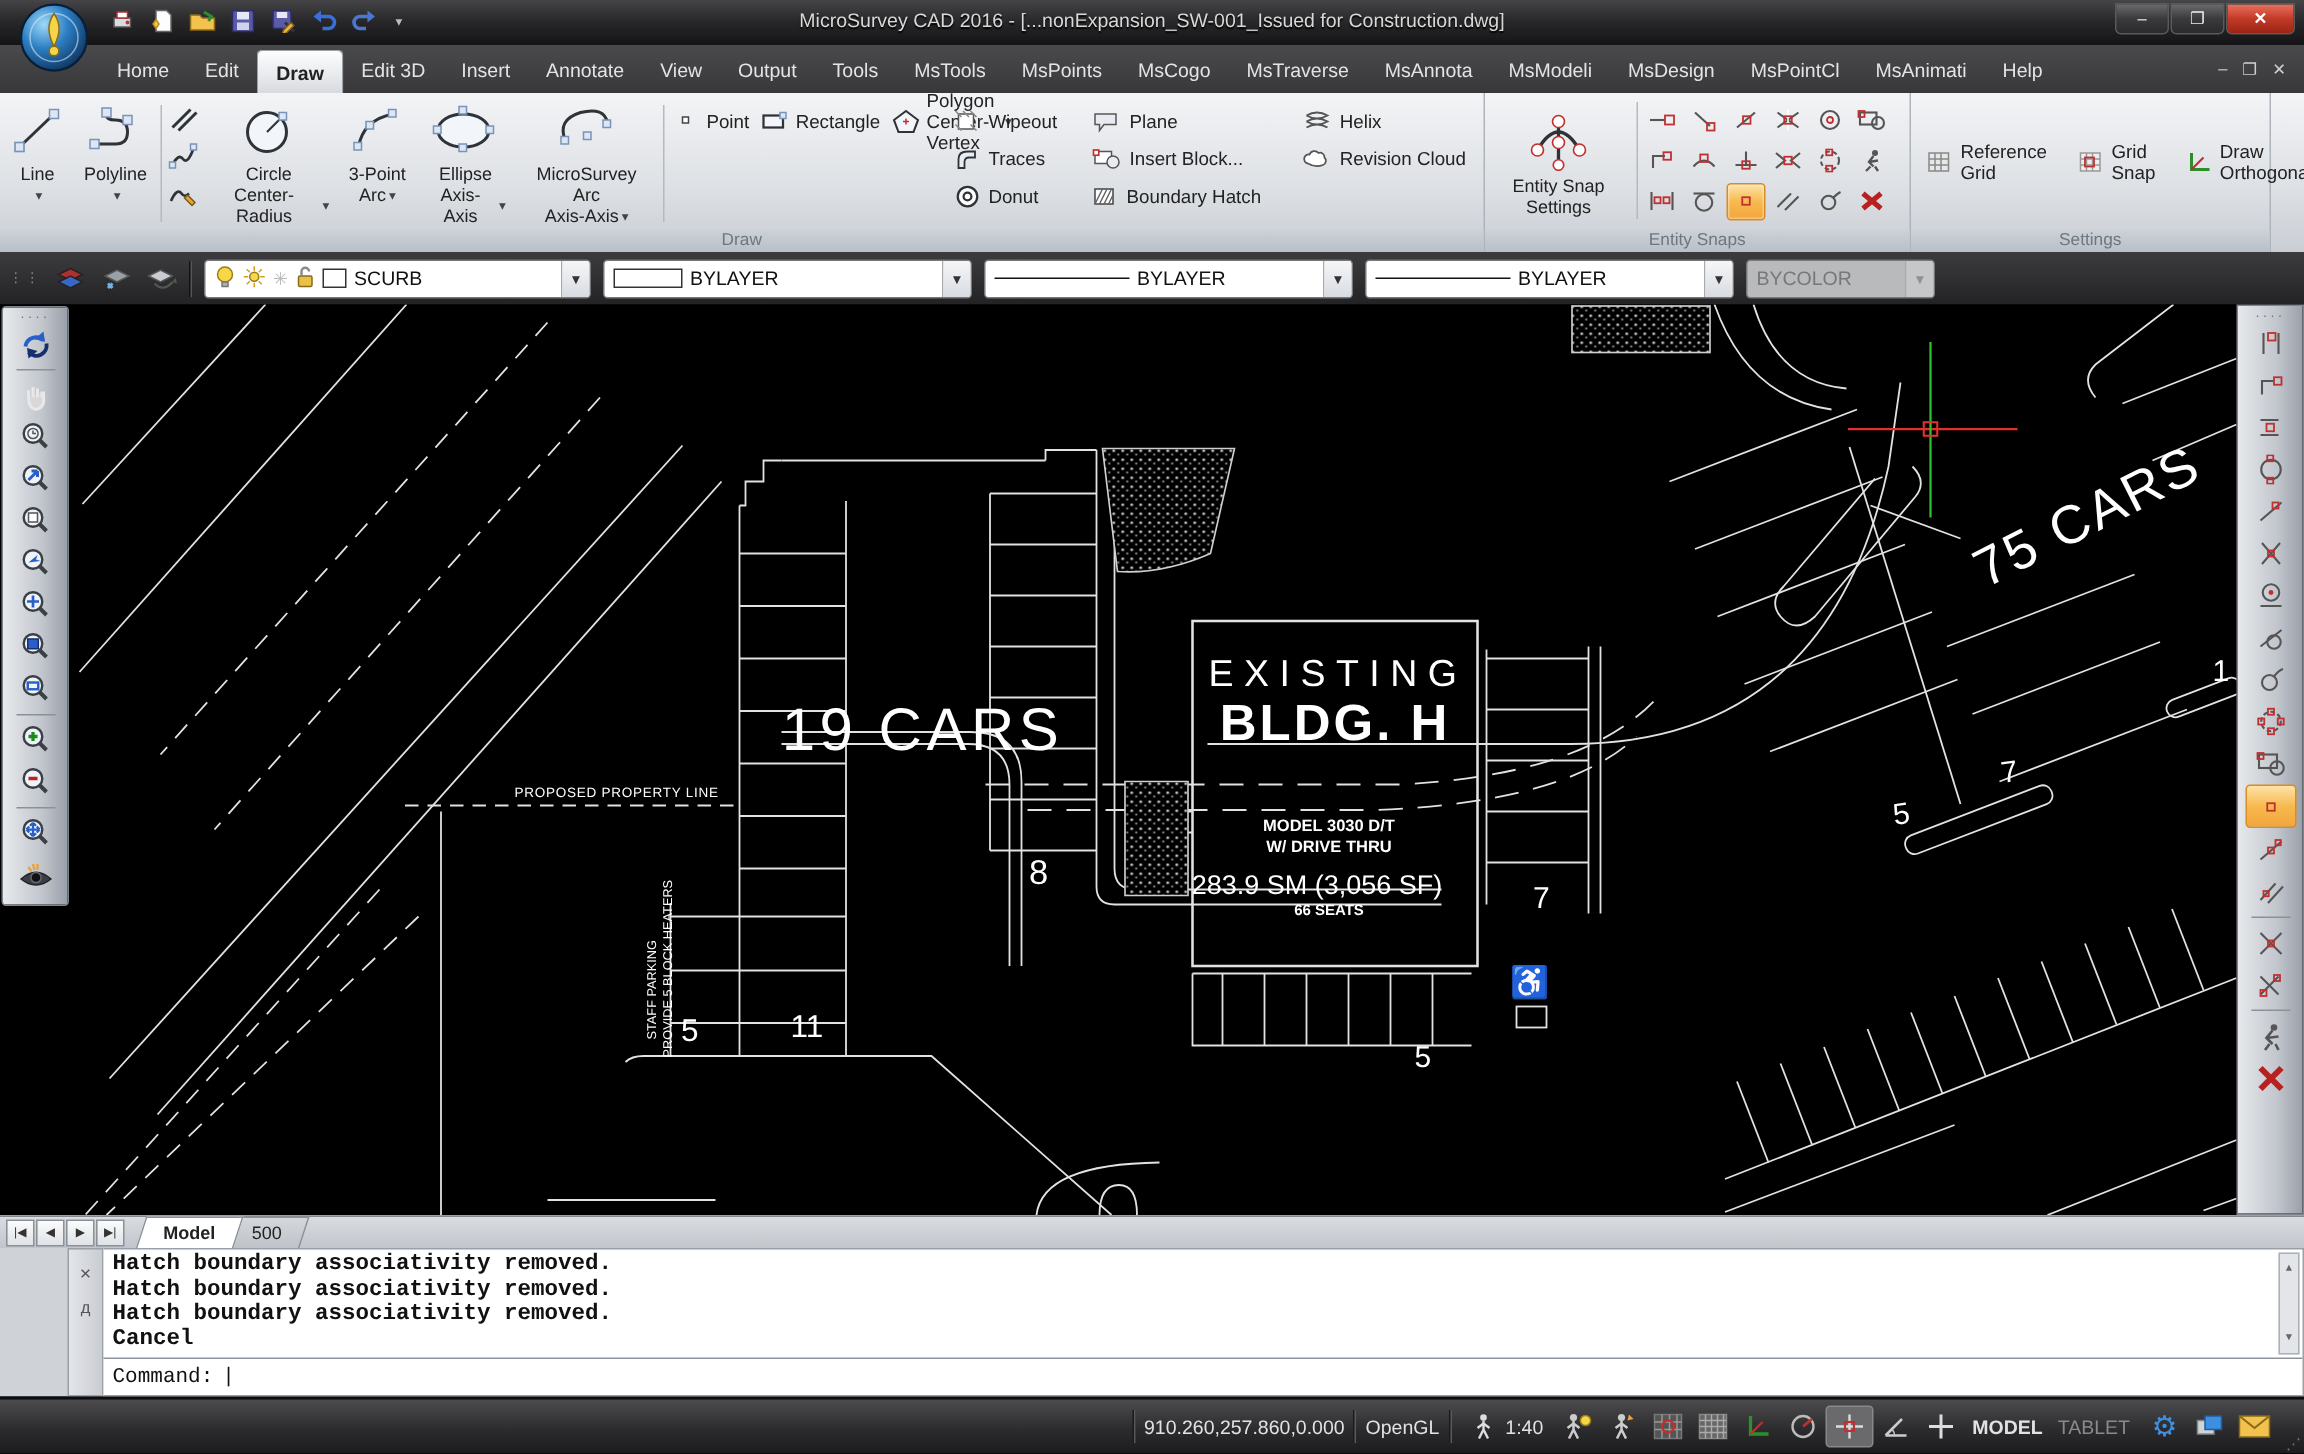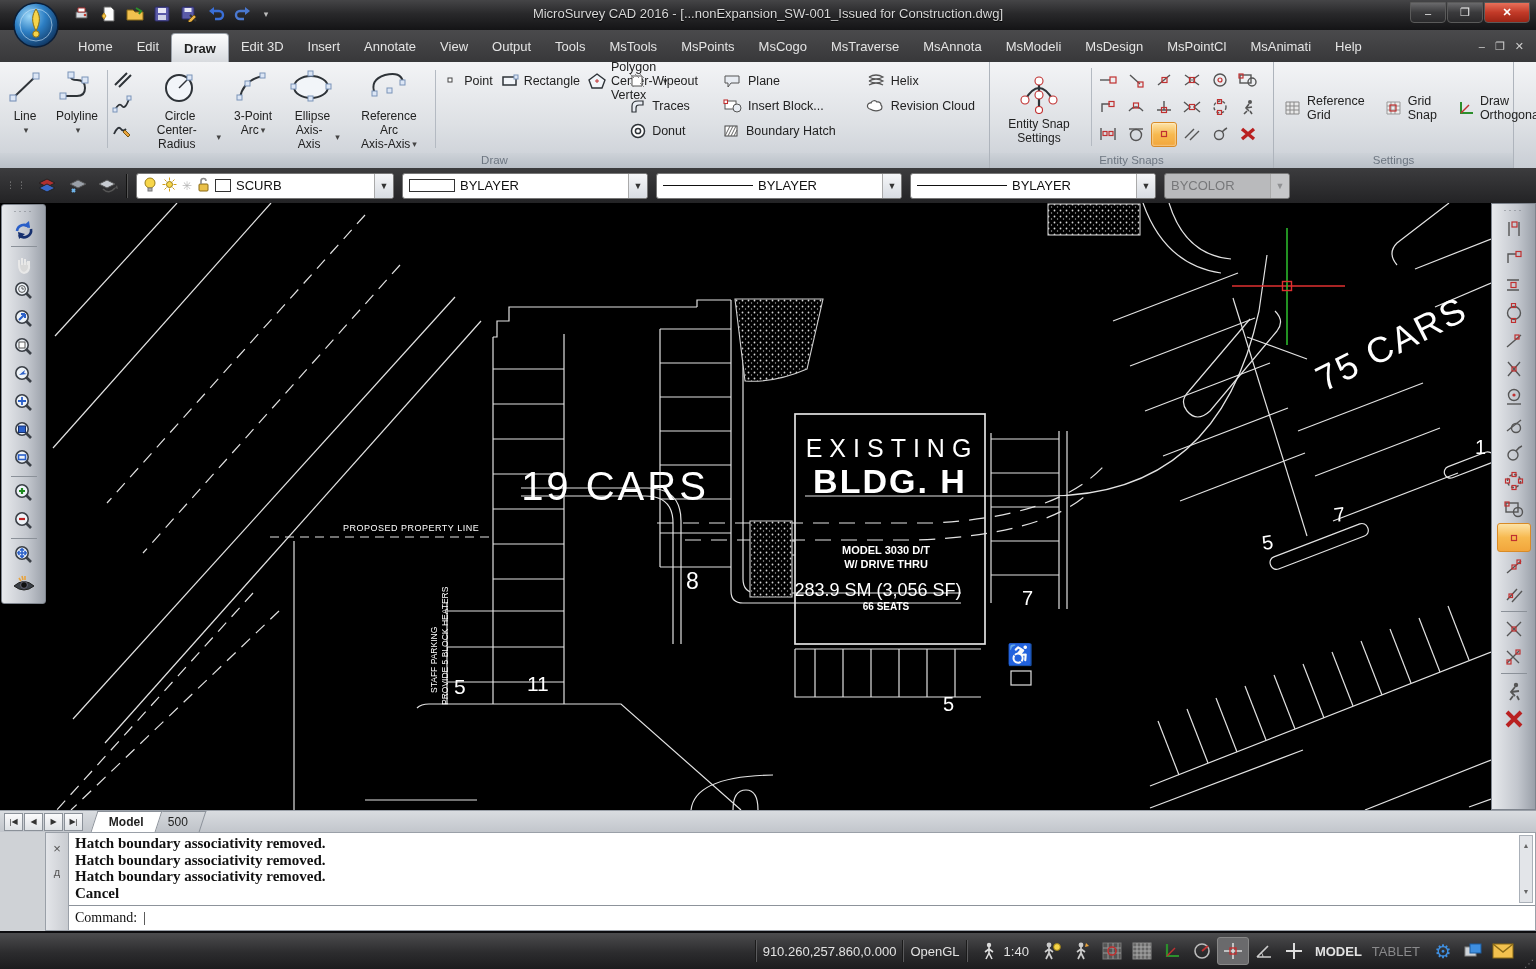--- a/index.html
+++ b/index.html
@@ -54,21 +54,21 @@
   .tsep{width:26px;height:1px;background:#8b9199;margin:2px 0}
   
   #sheetbar{position:absolute;left:0;top:810px;width:1536px;height:22px;background:linear-gradient(#d9dce0,#c2c6cc);display:flex;align-items:center;padding-left:4px;box-sizing:border-box;border-top:1px solid #9aa0a8}
   .navb{width:17px;height:16px;border:1px solid #8b9199;background:linear-gradient(#fbfbfc,#dfe2e6);font-size:8px;color:#333;display:flex;align-items:center;justify-content:center;margin-right:1px}
   .stab{height:20px;padding:0 14px;display:flex;align-items:center;font-size:12px;color:#222;transform:skewX(-18deg);border:1px solid #8b9199;border-bottom:none;margin-left:-6px;background:linear-gradient(#d4d7db,#bfc3c9)}
   .stab>span{transform:skewX(18deg)}
   .stab.active{background:#fff;font-weight:bold;z-index:2}
   
   #cmdwin{position:absolute;left:0;top:832px;width:1536px;height:99px;background:#cfd2d6;display:flex}
   #cmdgutter{width:24px;margin-left:45px;background:linear-gradient(90deg,#e3e5e9,#c9ccd1);border:1px solid #9aa0a8;display:flex;flex-direction:column;align-items:center;padding-top:8px;gap:10px;color:#555;font-size:13px;box-sizing:border-box}
-  #cmdbody{flex:1;background:#fff;border:1px solid #9aa0a8;border-left:none;display:flex;flex-direction:column;font-family:Liberation Serif, serif}
+  #cmdbody{flex:1;background:#fff;border:1px solid #9aa0a8;border-left:none;display:flex;flex-direction:column;font-family:Liberation Mono, monospace}
   #cmdhist{flex:1;padding:2px 6px;font-size:15px;font-weight:bold;color:#111;line-height:16.5px;position:relative}
   #cmdprompt{height:24px;border-top:1px solid #8d939b;display:flex;align-items:center;padding-left:6px;font-size:14px;color:#111;gap:2px}
   #cmdscroll{position:absolute;right:2px;top:2px;bottom:2px;width:14px;background:#e3e5e9;border:1px solid #aab0b8;display:flex;flex-direction:column;justify-content:space-between;align-items:center;font-size:7px;color:#666;padding:2px 0;box-sizing:border-box}
   
   #statusgap{position:absolute;left:0;top:931px;width:1536px;height:2px;background:#0d0d10}
   #statusbar{position:absolute;left:0;top:933px;width:1536px;height:36px;background:linear-gradient(#4c4c4e,#2c2c2e 55%,#1c1c1e);display:flex;align-items:center;color:#e2e2e2;font-size:13px}
   .ssep{width:1px;height:22px;background:#1a1a1a;border-right:1px solid #5a5a5c;margin:0 6px}
   .sbtn{height:26px;min-width:26px;display:flex;align-items:center;justify-content:center;border-radius:3px;padding:0 2px}
   .dim{color:#8a8a8c}
   #grip{margin-left:6px;margin-right:2px;color:#777;font-size:10px;align-self:flex-end}
@@ -267,21 +267,21 @@
           <span class="dar">▾</span>
         </span>
     </div>
     <div class="bigbtn">
       <span><svg width="44" height="38">
             <path d="M8,26 Q2,12 18,7 Q34,3 36,14" stroke="#2e3338" stroke-width="2" fill="none"></path>
             <rect x="5" y="23" width="5" height="5" style="stroke:#7a93b8;fill:#dce6f5"></rect>
             <rect x="33" y="12" width="5" height="5" style="stroke:#7a93b8;fill:#dce6f5"></rect>
             <rect x="20" y="20" width="5" height="5" style="stroke:#7a93b8;fill:#dce6f5"></rect>
           </svg></span>
-      <span>Reference Arc</span>
+      <span>MicroSurvey Arc</span>
       <span style="display:flex;align-items:center">
           <span>Axis-Axis</span>
           <span class="dar">▾</span>
         </span>
     </div>
     <div class="vsep" style="height:78px"></div>
     <div style="display:flex;padding-top:4px;width:186px">
       <div class="row">
           <span class="ico16">
             <svg width="16" height="14">

